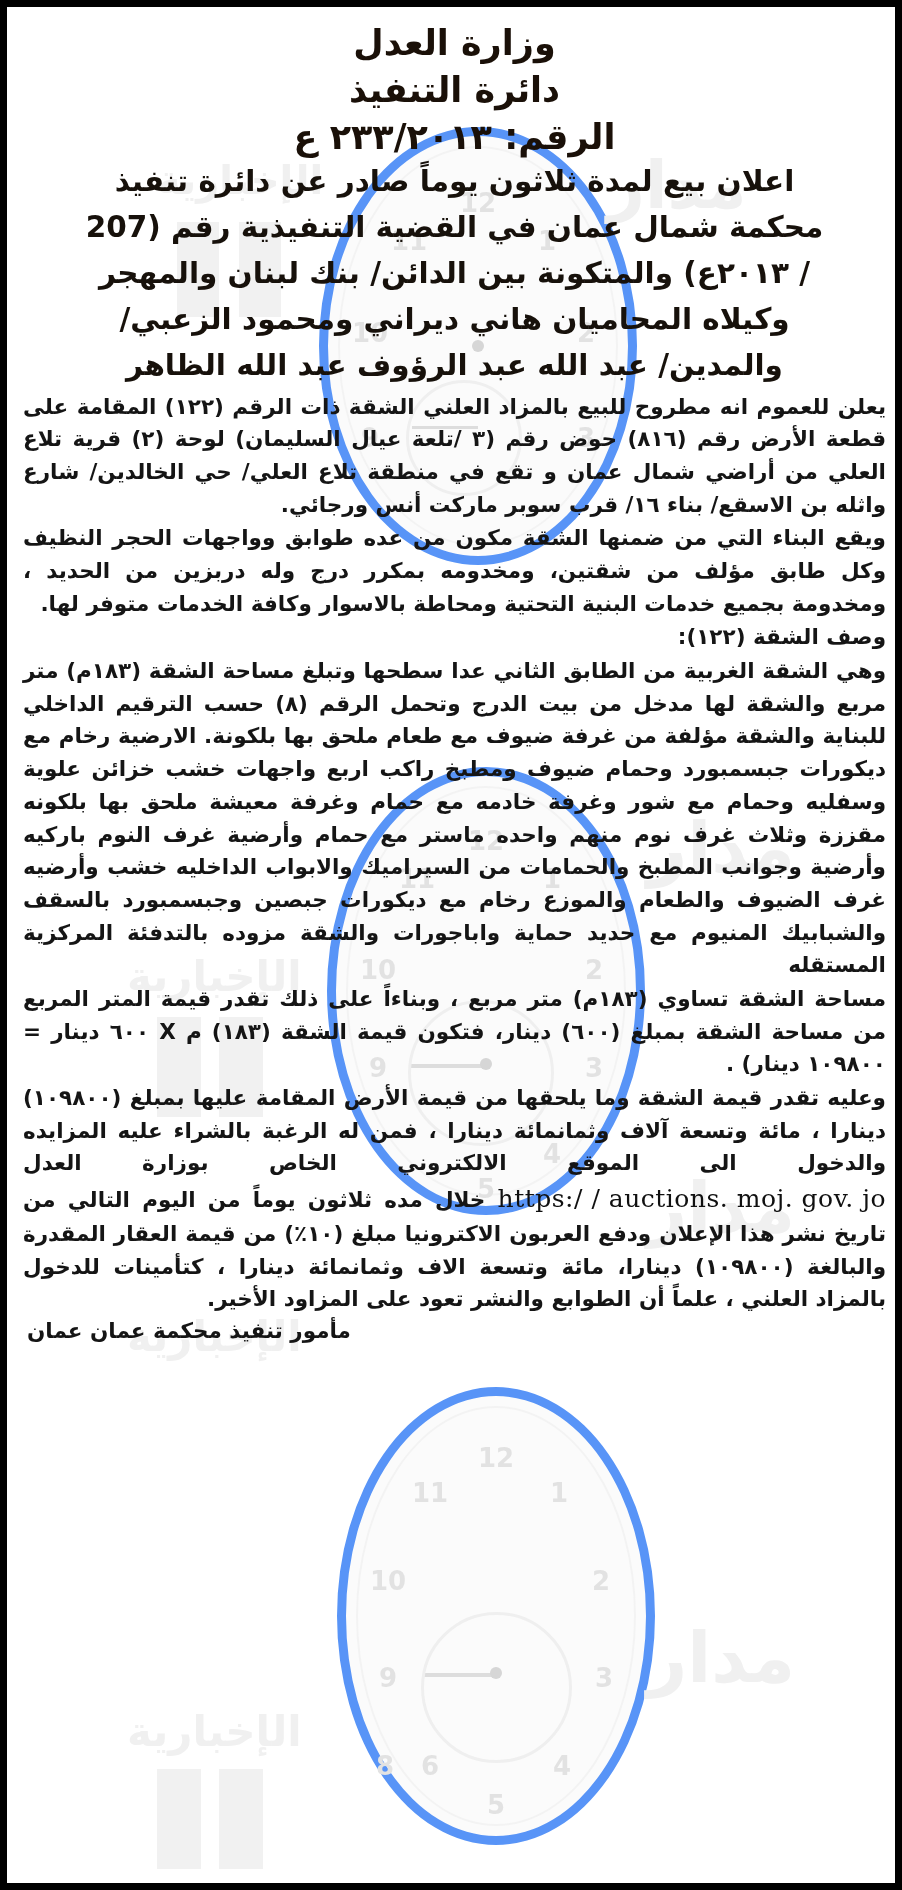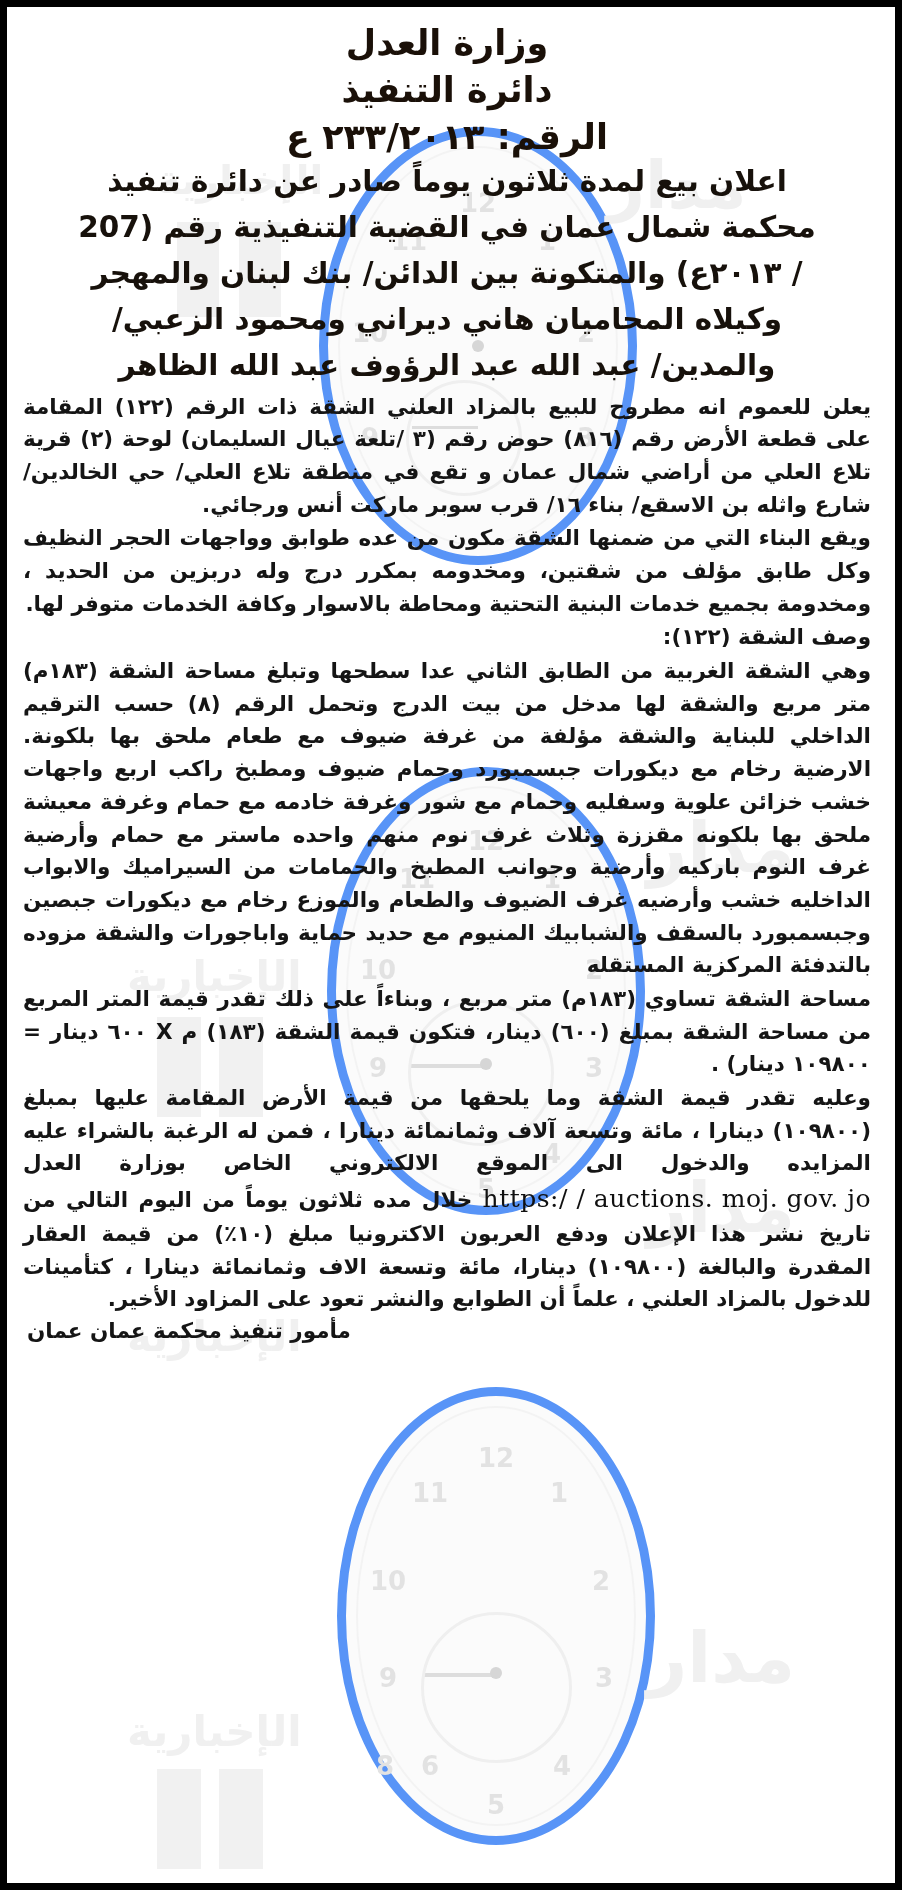--- a/index.html
+++ b/index.html
@@ -80,21 +80,21 @@
   .wm-ring {
     position: absolute;
     border-radius: 50%;
     border: 3px solid #ededed;
   }
 
   
   .content {
     position: relative;
     z-index: 2;
-    padding: 14px 24px 8px 16px;
+    padding: 14px 9px 8px 16px;
   }
 
   .title-block {
     text-align: center;
     color: #1a1008;
     font-weight: bold;
     font-size: 35px;
     line-height: 1.28;
     letter-spacing: -0.5px;
   }

